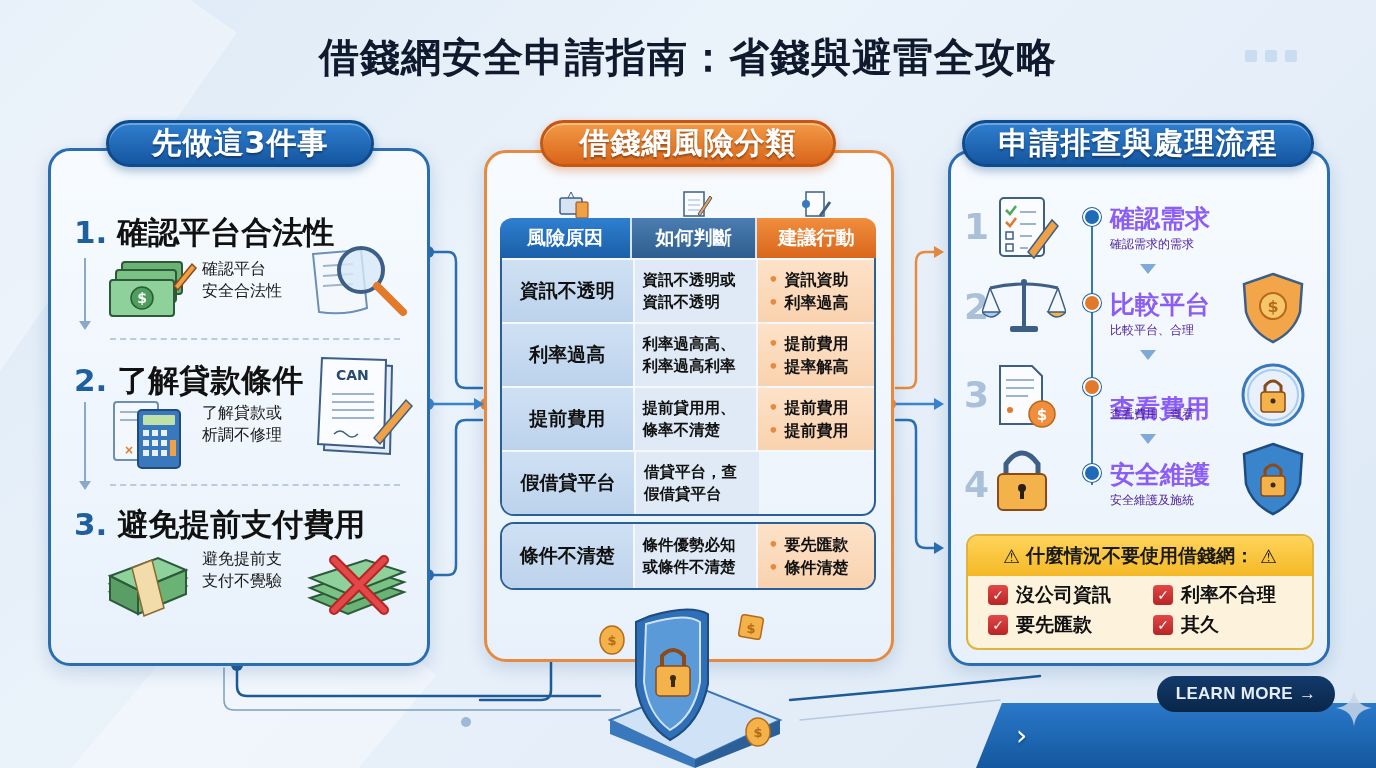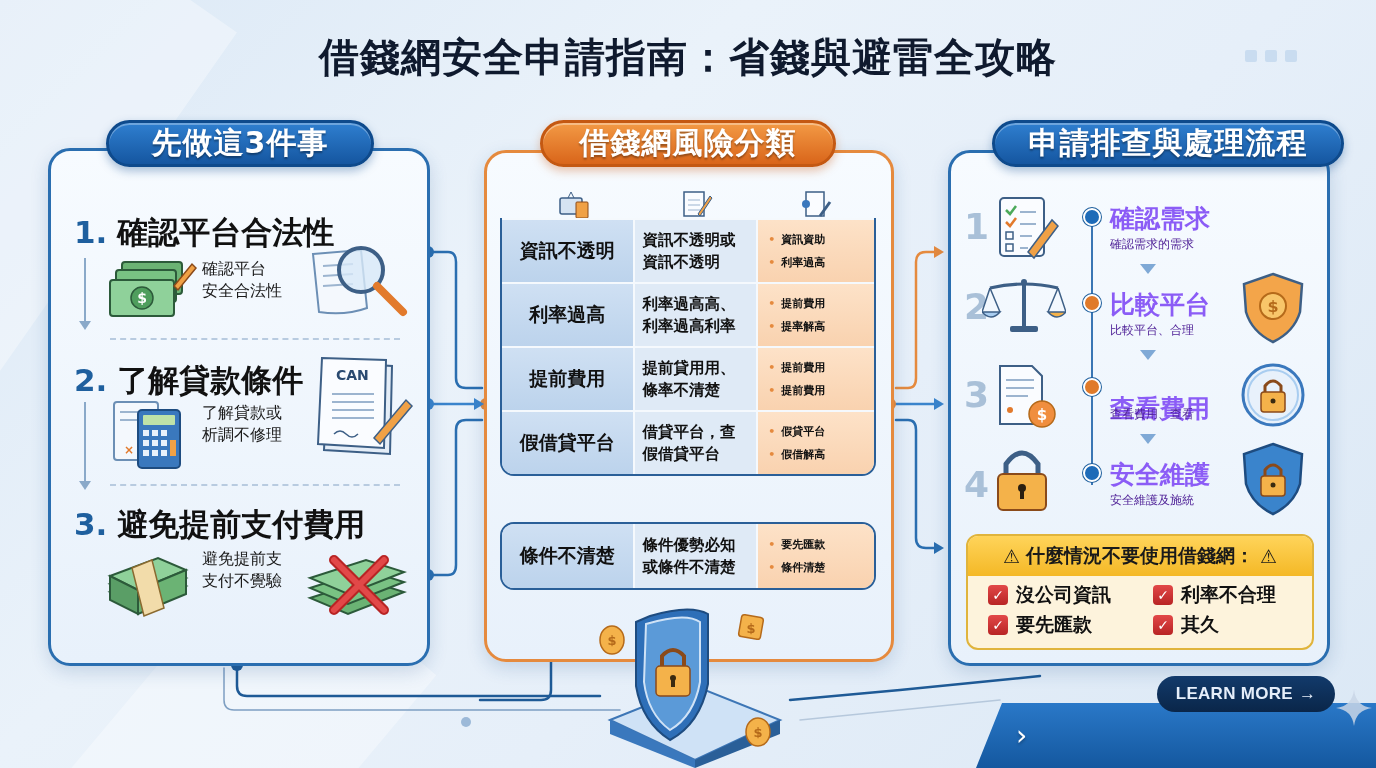--- a/index.html
+++ b/index.html
@@ -34,21 +34,21 @@
 
   .pill {
     position: absolute; height: 47px; border-radius: 31px;
     color: #fff; font-size: 30px; font-weight: 900; display: flex; align-items: center; justify-content: center;
     letter-spacing: 1px; text-shadow: 0 2px 2px rgba(0,0,0,0.35);
   }
   .pill-blue { background: linear-gradient(180deg, #2f7fd0 0%, #1556a0 100%); border: 3px solid #0e4a8c; box-shadow: 0 4px 10px rgba(14,74,140,0.35), inset 0 2px 0 rgba(255,255,255,0.3); }
   .pill-orange { background: linear-gradient(180deg, #f39a45 0%, #d9651a 100%); border: 3px solid #c45812; box-shadow: 0 4px 10px rgba(200,90,20,0.35), inset 0 2px 0 rgba(255,255,255,0.35); }
   .pill-left { left: 106px; top: 120px; width: 268px; }
   .pill-mid { left: 540px; top: 120px; width: 296px; }
-  .pill-right { left: 992px; top: 120px; width: 352px; }
+  .pill-right { left: 962px; top: 120px; width: 352px; }
 
   
   .step-title { position: absolute; font-size: 31px; font-weight: 900; color: #111; }
   .step-title .num { color: #1e5f9e; margin-right: 10px; }
   .step-desc { position: absolute; font-size: 16px; line-height: 22px; color: #1a1a1a; }
   .dash { position: absolute; left: 110px; width: 290px; border-top: 2px dashed #b8cbe0; }
   .vline { position: absolute; left: 84px; width: 2px; background: #8aa9c9; }
   .vline::after { content: ""; position: absolute; left: -5px; bottom: -2px; border-left: 6px solid transparent; border-right: 6px solid transparent; border-top: 9px solid #8aa9c9; }
 
   .icon { position: absolute; }
@@ -58,21 +58,21 @@
   .thead { display: flex; height: 40px; border-radius: 12px 12px 0 0; overflow: hidden; }
   .th { color: #fff; font-weight: 900; font-size: 19px; display: flex; align-items: center; justify-content: center; border-right: 2px solid #d8e6f4; }
   .th.c1 { width: 132px; background: linear-gradient(180deg,#2f7fd0,#1b5fa8); }
   .th.c2 { width: 125px; background: linear-gradient(180deg,#4c7db0,#2e5e90); }
   .th.c3 { width: 119px; background: linear-gradient(180deg,#f08e3e,#d9661b); border-right: none; }
   .tbody { border: 2px solid #2a5f98; border-top: none; border-radius: 0 0 14px 14px; overflow: hidden; }
   .tr { display: flex; height: 64px; border-top: 2px solid #f5f9fd; }
   .td { display: flex; align-items: center; }
   .td.c1 { width: 132px; background: linear-gradient(180deg,#cfe0f3,#bcd3ec); justify-content: center; font-weight: 900; font-size: 19px; }
   .td.c2 { width: 125px; background: #dfeaf6; padding-left: 8px; font-size: 15.5px; line-height: 22px; border-left: 2px solid #f5f9fd; font-weight: 600; }
-  .td.c3 { width: 119px; background: linear-gradient(180deg,#fde2c8,#f9d2af); padding-left: 10px; font-size: 11px; line-height: 23px; font-weight: 700; border-left: 2px solid #f5f9fd; }
+  .td.c3 { width: 119px; background: linear-gradient(180deg,#fde2c8,#f9d2af); padding-left: 10px; font-size: 16px; line-height: 23px; font-weight: 700; border-left: 2px solid #f5f9fd; }
   .td.c3 ul { list-style: none; }
   .td.c3 li::before { content: "•"; color: #e58a3e; margin-right: 6px; }
   .tbl2 { position: absolute; left: 500px; top: 522px; width: 376px; border: 2px solid #2a5f98; border-radius: 14px; overflow: hidden; }
 
   
   .flow-num { position: absolute; font-size: 36px; font-weight: 900; color: #a9c0d8; }
   .flow-dot { position: absolute; width: 18px; height: 18px; border-radius: 50%; border: 2px solid #fff; box-shadow: 0 0 0 1px #1e5f9e; }
   .flow-title { position: absolute; font-size: 25px; font-weight: 900; color: #8b5cf6; }
   .flow-desc { position: absolute; font-size: 12px; color: #4c1d95; }
   .flow-arrow { position: absolute; width: 0; height: 0; border-left: 8px solid transparent; border-right: 8px solid transparent; border-top: 10px solid #7fa9d6; }
@@ -255,20 +255,25 @@
     <line x1="8" y1="20" x2="20" y2="20" stroke="#9cb4cf"></line>
   <path d="M18 24 L30 6 L32 8 L20 26 Z" fill="#f0a146" stroke="#3d5f86"></path>
 </svg>
 <svg class="icon" style="left:800px;top:190px;" width="32" height="30" viewBox="0 0 32 30">
   <rect x="6" y="2" width="18" height="24" fill="#fafcff" stroke="#3d5f86" stroke-width="1.5"></rect>
   <circle cx="6" cy="14" r="4" fill="#3a78bd"></circle>
   <path d="M20 26 L30 12" stroke="#3d5f86" stroke-width="3"></path>
 </svg>
 
 <div class="tbl">
+  <div class="thead">
+    <div class="th c1">風險原因</div>
+    <div class="th c2">如何判斷</div>
+    <div class="th c3">建議行動</div>
+  </div>
   <div class="tbody">
     <div class="tr">
       <div class="td c1">資訊不透明</div>
       <div class="td c2">
           <div>
             <div>資訊不透明或</div>
             <div>資訊不透明</div>
           </div>
         </div>
       <div class="td c3">
@@ -308,26 +313,20 @@
           </ul>
         </div>
     </div>
     <div class="tr">
       <div class="td c1">假借貸平台</div>
       <div class="td c2">
           <div>
             <div>借貸平台，查</div>
             <div>假借貸平台</div>
           </div>
-        </div>
-      <div class="td c3">
-          <ul>
-            <li>假貸平台</li>
-            <li>假借解高</li>
-          </ul>
         </div>
     </div>
   </div>
 </div>
 
 <div class="tbl2">
   <div class="tr" style="border-top:none;">
     <div class="td c1">條件不清楚</div>
     <div class="td c2">
         <div>

